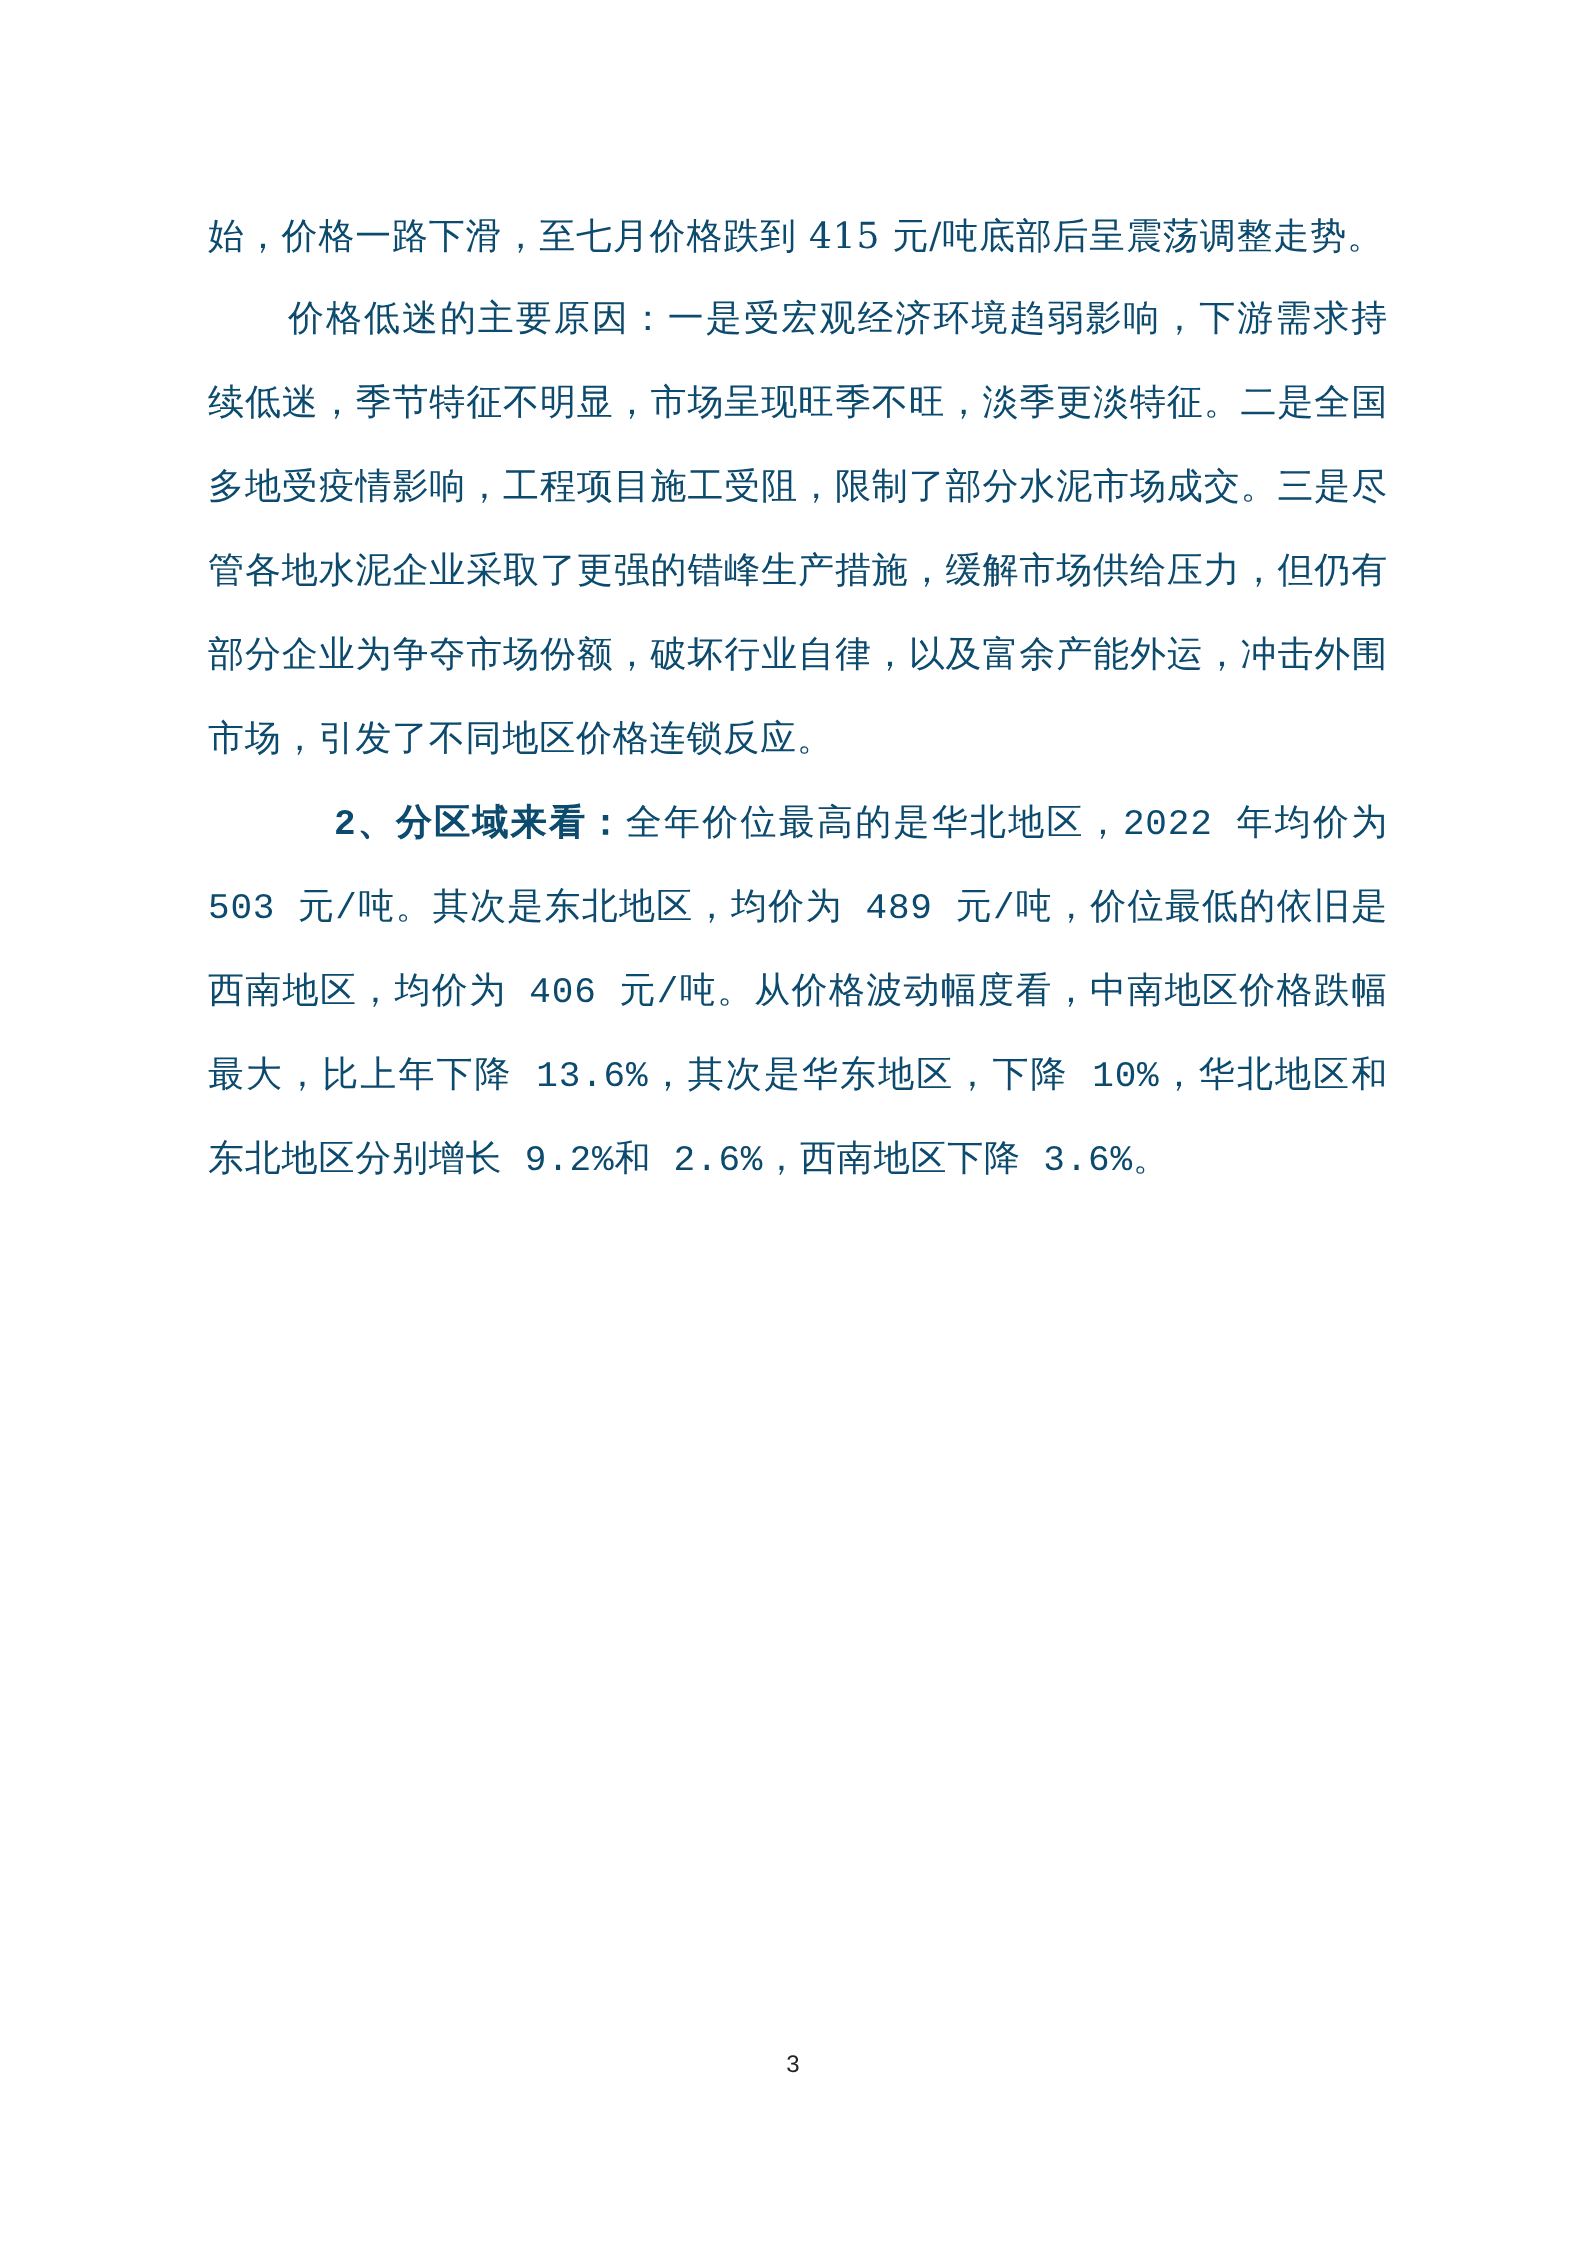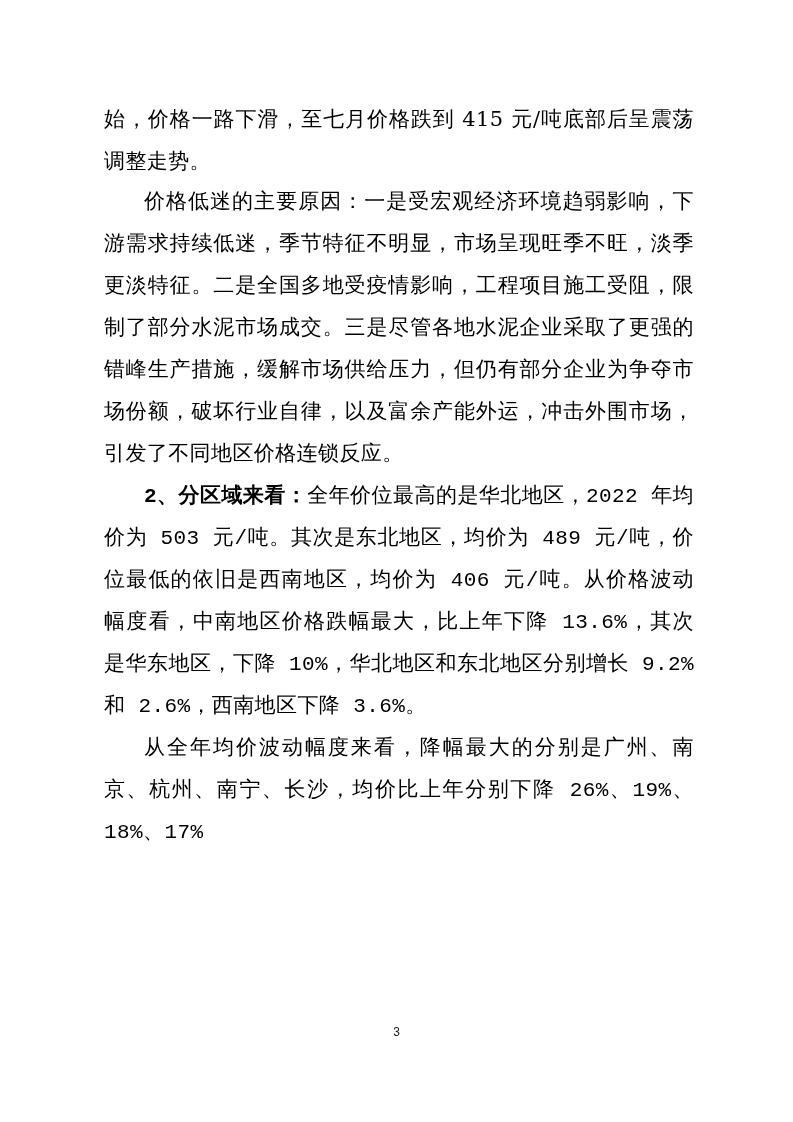--- a/index.html
+++ b/index.html
@@ -4,27 +4,27 @@
   <style>
     html, body { margin: 0; padding: 0; background: #ffffff; }
     body { width: 793px; height: 1122px; position: relative; overflow: hidden; }
     .page {
       position: absolute; left: 0; top: 0; width: 793px; height: 1122px;
       background: #ffffff;
     }
     .body-text {
       position: absolute; left: 104px; top: 98px; width: 590px;
       font-family: "DejaVu Serif", "Liberation Serif", serif;
-      font-size: 21px; line-height: 42px; color: #000000;
+      font-size: 18px; line-height: 42px; color: #0c4a6e;
       text-align: justify; text-justify: inter-character;
       letter-spacing: 0.4px;
     }
     .para { margin: 0; }
     .para.indent { text-indent: 40px; font-family: Liberation Mono, monospace; }
-    .bold { font-weight: bold; }
+    .bold { font-weight: bold; margin-left: 23px; }
     .page-number {
       position: absolute; left: 0; width: 793px; top: 1025px;
       text-align: center;
       font-family: "Liberation Sans", sans-serif;
       font-size: 12px; color: #222;
     }
   </style>
 </head>
 <body>
 
@@ -32,18 +32,15 @@
   <div class="body-text">
     <p class="para">
       <span>始，价格一路下滑，至七月价格跌到 415 元/吨底部后呈震荡调整走势。</span>
     </p>
     <p class="para indent">
       <span>价格低迷的主要原因：一是受宏观经济环境趋弱影响，下游需求持续低迷，季节特征不明显，市场呈现旺季不旺，淡季更淡特征。二是全国多地受疫情影响，工程项目施工受阻，限制了部分水泥市场成交。三是尽管各地水泥企业采取了更强的错峰生产措施，缓解市场供给压力，但仍有部分企业为争夺市场份额，破坏行业自律，以及富余产能外运，冲击外围市场，引发了不同地区价格连锁反应。</span>
     </p>
     <p class="para indent">
       <span class="bold">2、分区域来看：</span><span>全年价位最高的是华北地区，2022 年均价为 503 元/吨。其次是东北地区，均价为 489 元/吨，价位最低的依旧是西南地区，均价为 406 元/吨。从价格波动幅度看，中南地区价格跌幅最大，比上年下降 13.6%，其次是华东地区，下降 10%，华北地区和东北地区分别增长 9.2%和 2.6%，西南地区下降 3.6%。</span>
     </p>
-    <p class="para indent">
-      <span>从全年均价波动幅度来看，降幅最大的分别是广州、南京、杭州、南宁、长沙，均价比上年分别下降 26%、19%、18%、17%</span>
-    </p>
   </div>
   <div class="page-number">3</div>
 </div>
 
 </body></html>

